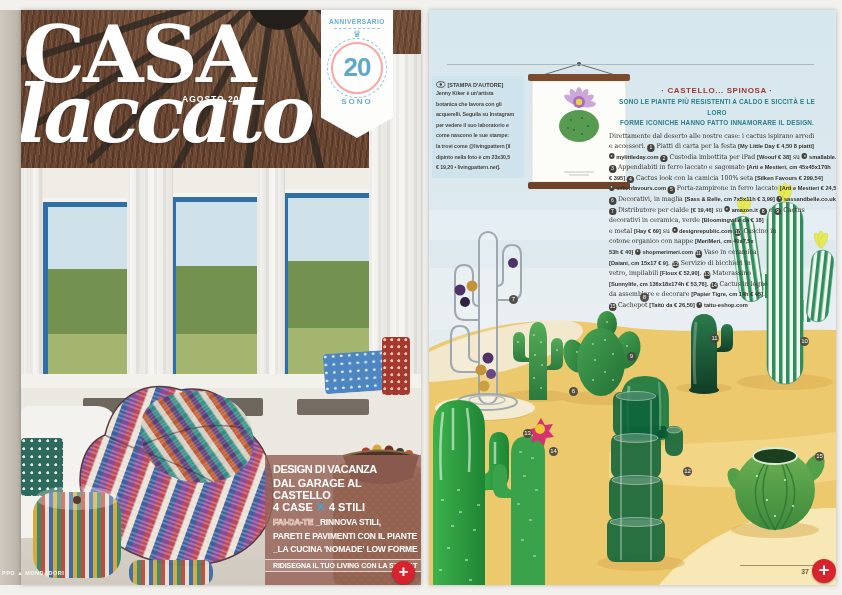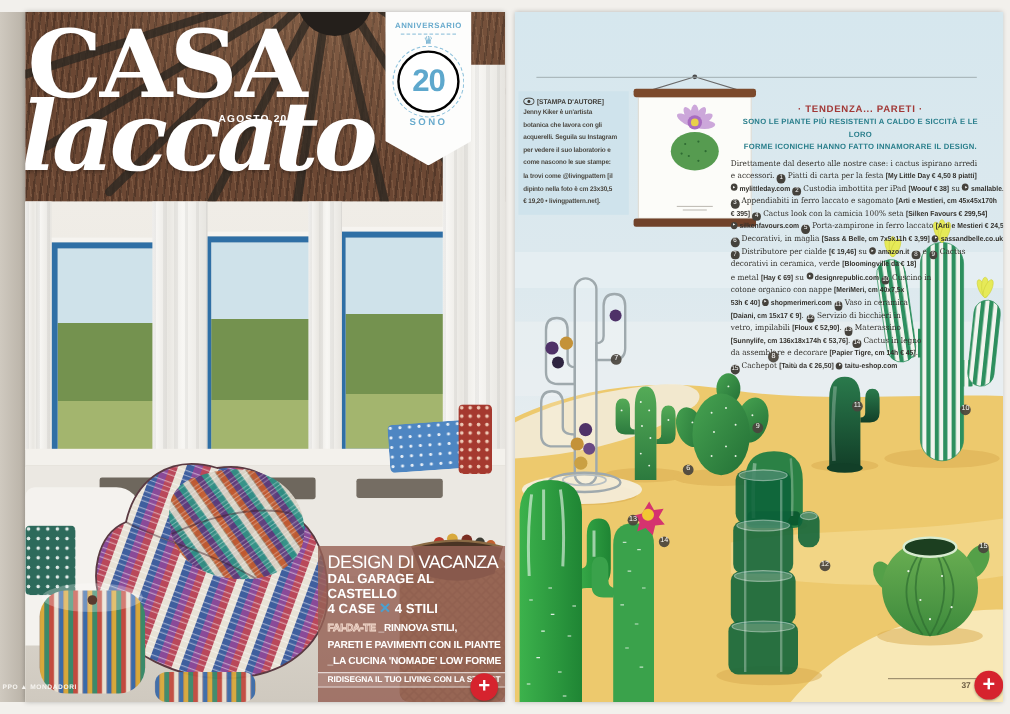--- a/index.html
+++ b/index.html
@@ -50,28 +50,28 @@
   .facile{position:absolute;left:-4px;top:64px;font-family:"DejaVu Serif",serif;font-style:italic;font-weight:bold;font-size:80px;line-height:1;color:#fff;letter-spacing:-4px;z-index:7;text-shadow:0 1px 3px rgba(0,0,0,.25)}
   .issue-date{position:absolute;left:130px;top:84px;width:100px;text-align:right;font-size:8.5px;font-weight:bold;color:#fff;letter-spacing:1px;z-index:8}
   .tagline{position:absolute;left:28px;top:151px;font-size:8.5px;font-weight:bold;color:#fff;letter-spacing:1.2px;z-index:7;text-shadow:0 1px 2px rgba(0,0,0,.4)}
 
   
   .badge{position:absolute;left:300px;top:0;width:72px;height:128px;background:#fdfdfc;z-index:7;
     clip-path:polygon(0 0,100% 0,100% 84%,50% 100%,0 84%);filter:drop-shadow(0 2px 3px rgba(0,0,0,.35));text-align:center}
   .b-top{margin-top:8px;font-size:6.5px;font-weight:bold;color:#69abcd;letter-spacing:.5px}
   .b-dash{width:46px;margin:3px auto 1px;border-top:1px dashed #9cc8de}
   .b-crown{font-size:9px;color:#69abcd;line-height:9px}
-  .b-circle{width:48px;height:48px;border:2px solid #000000;border-radius:50%;margin:3px auto 0;position:relative;background:#fff}
+  .b-circle{width:48px;height:48px;border:2px solid #fca5a5;border-radius:50%;margin:3px auto 0;position:relative;background:#fff}
   .b-circle::before{content:"";position:absolute;inset:-6px;border:1px dashed #8fc2dc;border-radius:50%}
   .b-num{font-size:26px;font-weight:bold;color:#5ea8cd;line-height:46px;letter-spacing:-1px}
   .b-anni{margin-top:3px;font-size:8px;font-weight:bold;color:#69abcd;letter-spacing:2px}
 
   
   .overlay{position:absolute;left:244px;top:445px;width:156px;height:130px;background:rgba(150,98,86,.82);z-index:6;padding:6px 0 0 8px;box-sizing:border-box;color:#fff}
-  .ov1{font-size:15px;font-weight:normal;letter-spacing:-.5px;line-height:16px}
+  .ov1{font-size:11px;font-weight:bold;letter-spacing:-.5px;line-height:16px}
   .ov2{font-size:11px;font-weight:bold;letter-spacing:-.2px;line-height:12px}
   .ov3{font-size:11px;font-weight:bold;text-align:left;width:140px;line-height:13px}
   .ovx{color:#4aa0d0;font-size:12px}
   .ov4{font-size:8.5px;font-weight:bold;letter-spacing:-.2px;line-height:10.5px;margin-top:3px}
   .outline-text{color:rgba(255,255,255,.12);-webkit-text-stroke:.7px #f3d9cc}
   .strip{margin:4px 0 3px -8px;width:156px;padding:2px 0 2px 8px;border-top:1px solid rgba(255,255,255,.65);border-bottom:1px solid rgba(255,255,255,.65);background:rgba(255,255,255,.14);font-size:7px;font-weight:bold;letter-spacing:-.1px}
 
   .plus{position:absolute;border-radius:50%;background:#d6232e;color:#fff;text-align:center;font-weight:bold;box-shadow:0 1px 2px rgba(0,0,0,.35);z-index:9}
   .plus-cover{left:371px;top:551px;width:23px;height:23px;font-size:17px;line-height:22px}
   .plus-art{left:383px;top:549px;width:24px;height:24px;font-size:18px;line-height:23px}
@@ -503,21 +503,21 @@
         <div class="ib-line">acquerelli. Seguila su Instagram</div>
         <div class="ib-line">per vedere il suo laboratorio e</div>
         <div class="ib-line">come nascono le sue stampe:</div>
         <div class="ib-line">la trovi come @livingpattern [il</div>
         <div class="ib-line">dipinto nella foto è cm 23x30,5</div>
         <div class="ib-line">€ 19,20 • livingpattern.net].</div>
       </div>
   </div>
 
   <div class="artcol">
-    <div class="art-heading">· TENDENZA... PARETI ·</div>
+    <div class="art-heading">· CASTELLO... SPINOSA ·</div>
     <div class="art-sub">
       <div>SONO LE PIANTE PIÙ RESISTENTI A CALDO E SICCITÀ E LE LORO</div>
       <div>FORME ICONICHE HANNO FATTO INNAMORARE IL DESIGN.</div>
     </div>
     <div class="art-body" id="articleBody">
         <div class="bline"><span>Direttamente dal deserto alle nostre case: i cactus ispirano arredi</span></div>
         <div class="bline"><span>e accessori. </span><span class="numbadge">1</span><span> Piatti di carta per la festa </span><span class="bseg">[My Little Day € 4,50 8 piatti]</span></div>
         <div class="bline"><span class="linkicon"></span><span class="bseg"> mylittleday.com</span><span> </span><span class="numbadge">2</span><span> Custodia imbottita per iPad </span><span class="bseg">[Woouf € 38]</span><span> su </span><span class="linkicon"></span><span class="bseg"> smallable.com</span></div>
         <div class="bline"><span class="numbadge">3</span><span> Appendiabiti in ferro laccato e sagomato </span><span class="bseg">[Arti e Mestieri, cm 45x45x170h</span></div>
         <div class="bline"><span class="bseg">€ 395]</span><span> </span><span class="numbadge">4</span><span> Cactus look con la camicia 100% seta </span><span class="bseg">[Silken Favours € 299,54]</span></div>

